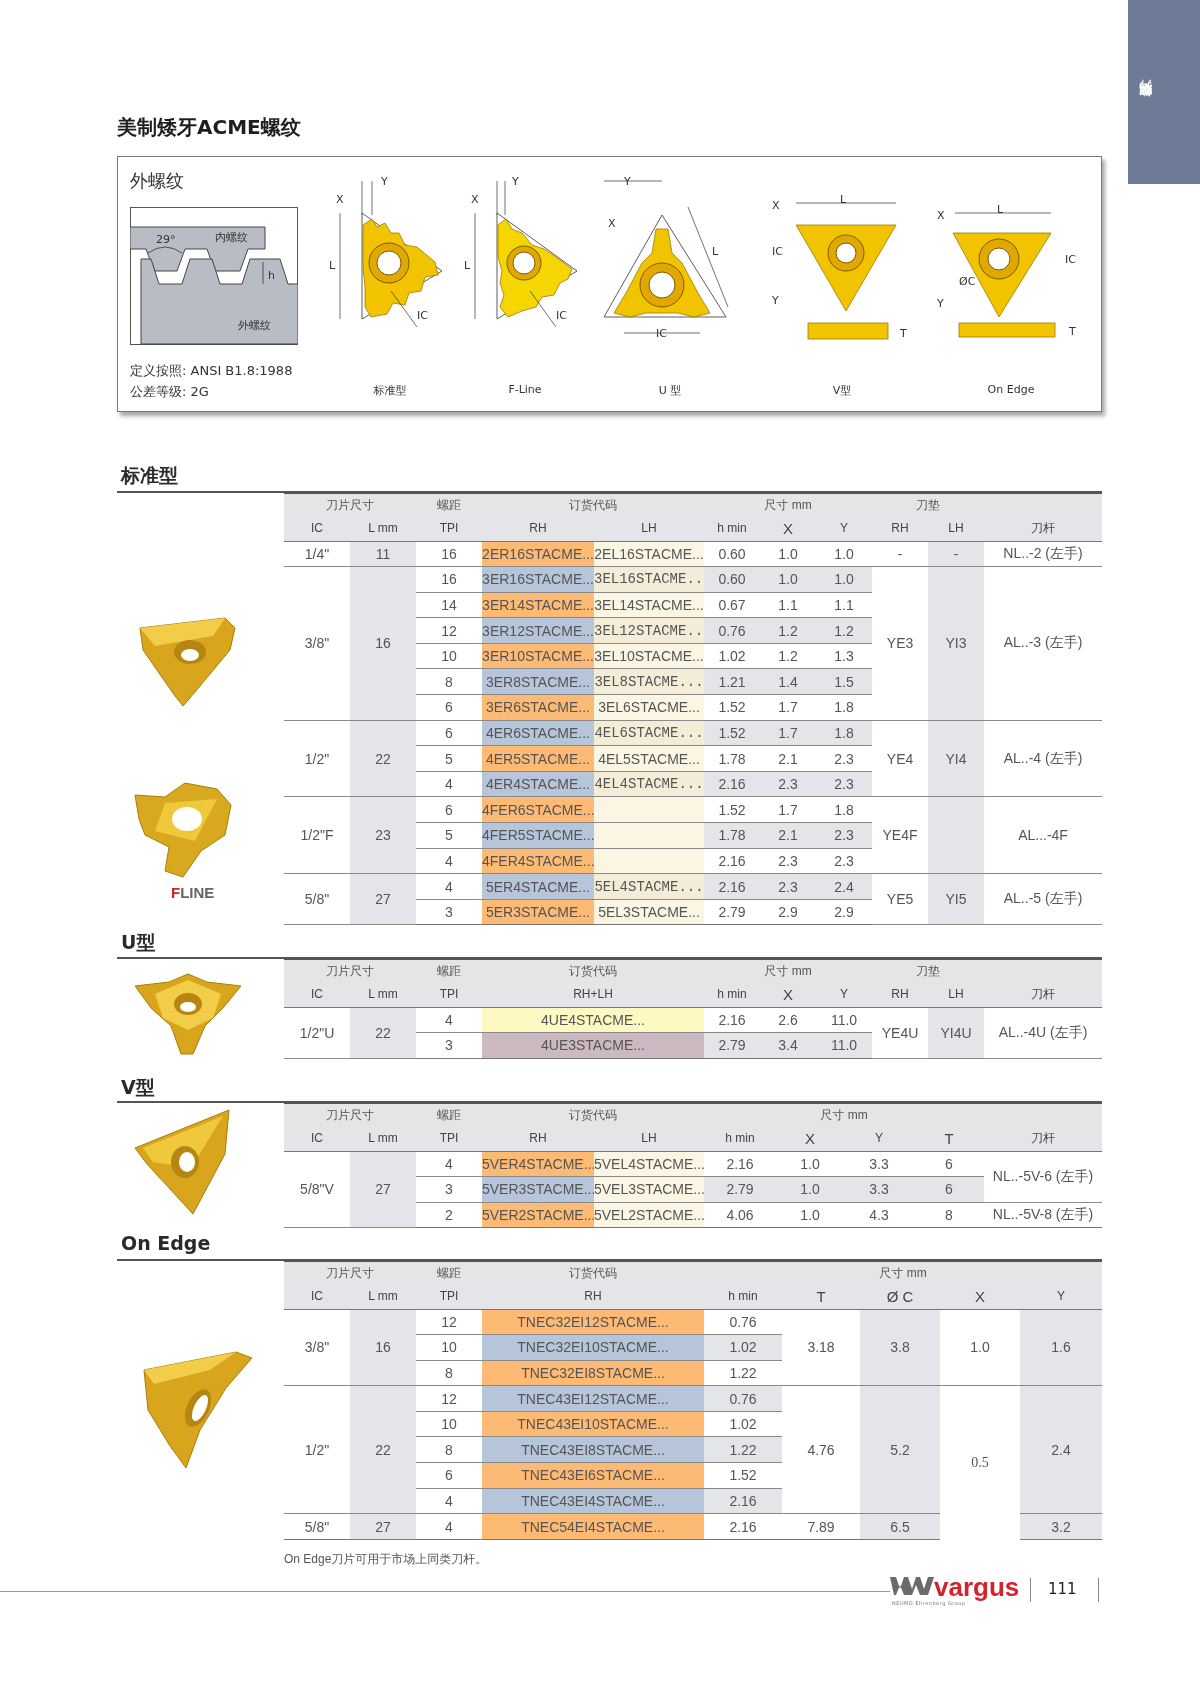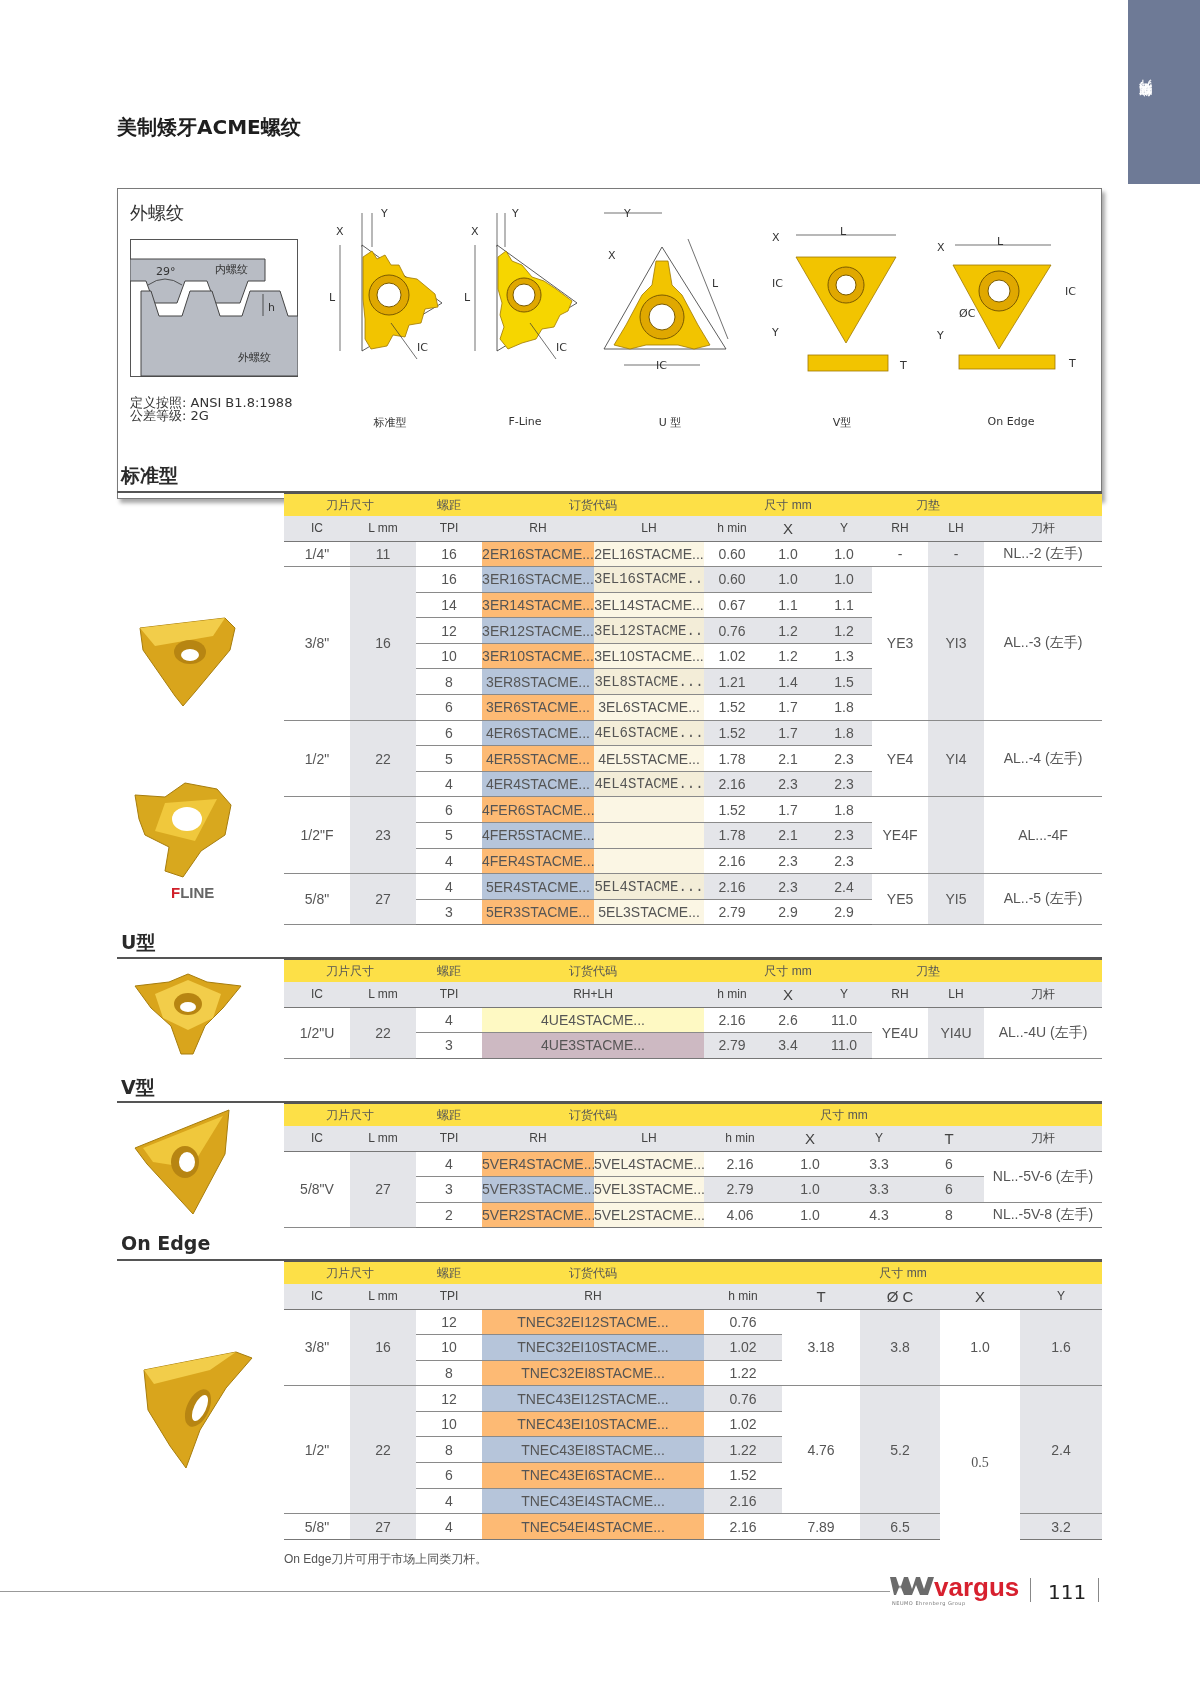--- a/index.html
+++ b/index.html
@@ -4,33 +4,33 @@
 <style>
   * { box-sizing: border-box; margin: 0; padding: 0; }
   html, body { width: 1200px; height: 1683px; background: #ffffff; }
   body { position: relative; font-family: "DejaVu Sans", "Liberation Sans", sans-serif; color: #444; overflow: hidden; }
 
   .side-tab { position: absolute; left: 1128px; top: 0; width: 72px; height: 184px; background: #6e7a96; }
   .side-tab .txt { position: absolute; left: 10px; top: 60px; width: 52px; height: 90px; color: #fff; font-size: 13px; line-height: 15px; writing-mode: vertical-rl; transform: rotate(180deg); text-align: center; }
 
   .page-title { position: absolute; left: 117px; top: 114px; font-size: 20px; font-weight: bold; color: #1e1e1e; }
 
-  .intro-box { position: absolute; left: 117px; top: 156px; width: 985px; height: 311px; border: 1.5px solid #7a7a7a; background: #fff; box-shadow: 3px 4px 4px rgba(0,0,0,0.35); margin-top: 32px; }
+  .intro-box { position: absolute; left: 117px; top: 156px; width: 985px; height: 256px; border: 1.5px solid #7a7a7a; background: #fff; box-shadow: 3px 4px 4px rgba(0,0,0,0.35); }
   .intro-box .ext-title { position: absolute; left: 12px; top: 12px; font-size: 18px; color: #333; }
   .thread-diagram { position: absolute; left: 12px; top: 50px; width: 168px; height: 138px; }
   .intro-box .std-line { position: absolute; left: 12px; font-size: 13px; color: #333; }
   .insert-fig { position: absolute; top: 10px; }
   .insert-fig .cap { position: absolute; top: 216px; width: 120px; text-align: center; font-size: 11px; color: #333; }
 
   .section-title { position: absolute; left: 121px; font-size: 19px; font-weight: bold; color: #2a2a2a; }
   .section-rule { position: absolute; left: 117px; width: 985px; height: 2px; background: #555; }
 
   table.spec { position: absolute; left: 284px; width: 818px; border-collapse: collapse; table-layout: fixed; font-family: "Liberation Sans", sans-serif; font-size: 14px; color: #555; }
   table.spec td, table.spec th { text-align: center; vertical-align: middle; font-weight: normal; height: 25.6px; padding: 0; white-space: nowrap; overflow: hidden; }
-  table.spec tr.grp th { background: #fde047; color: #555; font-size: 12px; height: 23px; border-top: 2px solid #555; }
+  table.spec tr.grp th { background: #e5e5e5; color: #555; font-size: 12px; height: 23px; border-top: 2px solid #555; }
   table.spec tr.col th { background: #e4e5e9; color: #444; font-size: 12px; height: 25px; border-bottom: 1.5px solid #777; }
   table.spec tr.col th.big { font-size: 15px; }
   table.spec td { border-bottom: 1px solid #8a8a8a; }
   table.spec tr.last td { border-bottom: 1.5px solid #777; }
   .g { background: #e4e5e9; }
   .rh { background: #fdba74; }
   .rh2 { background: #b6c5da; }
   .lh { background: #fbf6e4; }
   .lh2 { background: #f3edd8; font-family: Liberation Mono, monospace; }
   .u1 { background: #fef9c3; }
@@ -40,21 +40,21 @@
   .insert-img { position: absolute; }
   .fline-logo { position: absolute; left: 171px; top: 884px; font-size: 15px; font-weight: bold; letter-spacing: 0; color: #666; font-family: "Liberation Sans", sans-serif; }
   .fline-logo .f { color: #d0202a; }
 
   .footnote { position: absolute; left: 284px; top: 1551px; font-size: 12px; color: #555; font-family: "Liberation Sans", sans-serif; }
   .footer-rule { position: absolute; left: 0; top: 1591px; width: 890px; height: 1px; background: #999; }
   .brand { position: absolute; left: 890px; top: 1575px; width: 136px; height: 36px; }
   .brand .logo-txt { position: absolute; left: 44px; top: -3px; font-size: 26px; font-weight: bold; color: #d7202e; font-family: "Liberation Sans", sans-serif; }
   .brand .sub { position: absolute; left: 2px; top: 25px; font-size: 5px; color: #777; letter-spacing: 0.5px; }
   .vsep { position: absolute; width: 1px; height: 24px; background: #888; }
-  .page-no { position: absolute; left: 1048px; top: 1580px; font-size: 20px; color: #222; text-align: center; }
+  .page-no { position: absolute; left: 1048px; top: 1580px; font-size: 15px; color: #222; text-align: center; }
 </style>
 </head>
 <body>
 
 <div class="side-tab">
   <div class="txt">螺纹车削 刀片</div>
 </div>
 
 <div class="page-title">美制矮牙ACME螺纹</div>
 
@@ -65,21 +65,21 @@
     <path d="M0 20 H135 V42 H118 L110 64 H85 L77 42 H55 L47 64 H24 L16 42 H0 Z" fill="#b8bcc4" stroke="#444" stroke-width="1"></path>
     <path d="M11 52 H21 L29 77 H52 L60 52 H82 L90 77 H112 L120 52 H150 L158 77 H168 V137 H11 Z" fill="#b8bcc4" stroke="#444" stroke-width="1"></path>
     <path d="M18 46 Q 35 34 52 46" fill="none" stroke="#333" stroke-width="0.8"></path>
     <text x="26" y="36" font-size="11" fill="#333">29°</text>
     <text x="85" y="34" font-size="11" fill="#333">内螺纹</text>
     <text x="108" y="122" font-size="11" fill="#333">外螺纹</text>
     <line x1="133" y1="55" x2="133" y2="77" stroke="#333" stroke-width="0.8"></line>
     <text x="138" y="72" font-size="11" fill="#333">h</text>
   </svg>
   <div class="std-line" style="top:205px;">定义按照: ANSI B1.8:1988</div>
-  <div class="std-line" style="top:218px;">公差等级: 2G</div>
+  <div class="std-line" style="top:226px;">公差等级: 2G</div>
 
   <div class="insert-fig" style="left:207px;width:130px;height:240px;">
     <svg width="130" height="170" viewBox="0 0 130 170">
       <line x1="15" y1="46" x2="15" y2="152" stroke="#333" stroke-width="0.7"></line>
       <text x="4" y="102" font-size="11" fill="#333">L</text>
       <text x="11" y="36" font-size="11" fill="#333">X</text>
       <text x="56" y="18" font-size="11" fill="#333">Y</text>
       <line x1="37" y1="14" x2="37" y2="48" stroke="#333" stroke-width="0.7"></line>
       <line x1="47" y1="14" x2="47" y2="48" stroke="#333" stroke-width="0.7"></line>
       <polygon points="37,46 117,104 37,152" fill="#fff" stroke="#333" stroke-width="0.8"></polygon>

